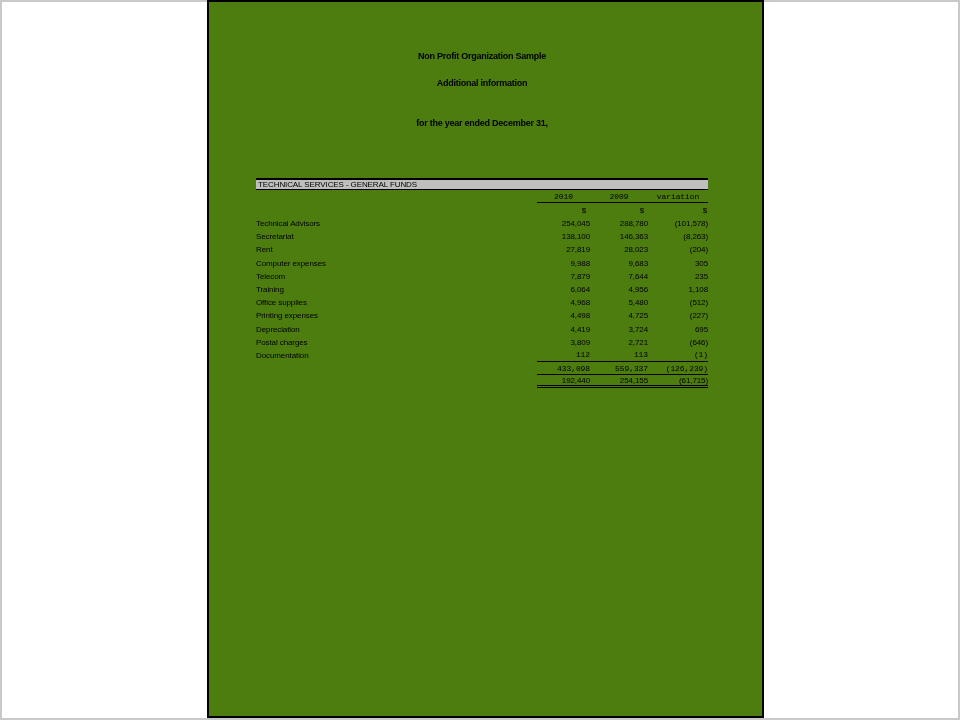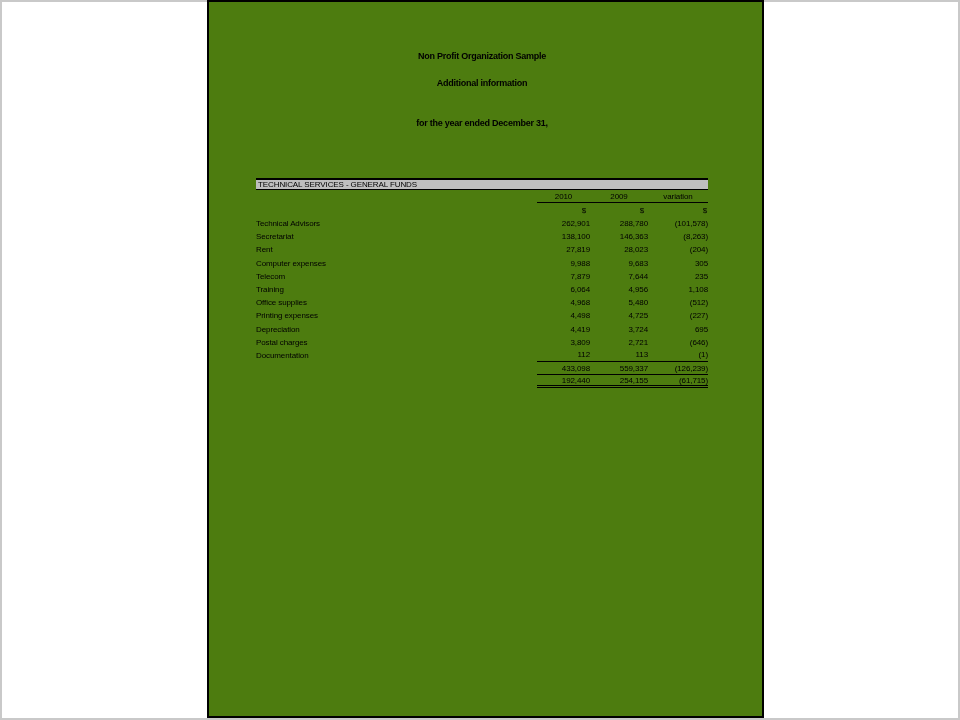--- a/index.html
+++ b/index.html
@@ -74,21 +74,21 @@
     height: 100%;
     align-items: center;
     box-sizing: border-box;
   }
   .c2010 { width: 53px; text-align: right; }
   .c2009 { width: 58px; text-align: right; }
   .cvar  { width: 60px; text-align: right; }
   .ch    { text-align: center; }
   .cur-row .c2010, .cur-row .c2009 { padding-right: 4px; }
   .cur-row .cvar { padding-right: 1px; }
-  .rule-under  { border-bottom: 1px solid #000000; }
+  .rule-under  { border-bottom: 1px solid #000000; font-family: Liberation Mono, monospace; }
   .rule-double { border-bottom: 3px double #000000; }
 </style>
 </head>
 <body>
 
 <div class="frame" style="border-color: rgb(201, 201, 201);"></div>
 
 <div class="page" style="border-color: rgb(0, 0, 0);">
 
   <div class="title t1">Non Profit Organization Sample</div>
@@ -116,21 +116,21 @@
         <div class="cell c2010">$</div>
         <div class="cell c2009">$</div>
         <div class="cell cvar">$</div>
       </div>
     </div>
 
     <div id="table-body">
   <div class="trow">
     <div class="cell label">Technical Advisors</div>
     <div class="nums">
-      <div class="cell c2010">262,901</div>
+      <div class="cell c2010">254,045</div>
       <div class="cell c2009">288,780</div>
       <div class="cell cvar">(101,578)</div>
     </div>
   </div>
 
   <div class="trow">
     <div class="cell label">Secretariat</div>
     <div class="nums">
       <div class="cell c2010">138,100</div>
       <div class="cell c2009">146,363</div>

